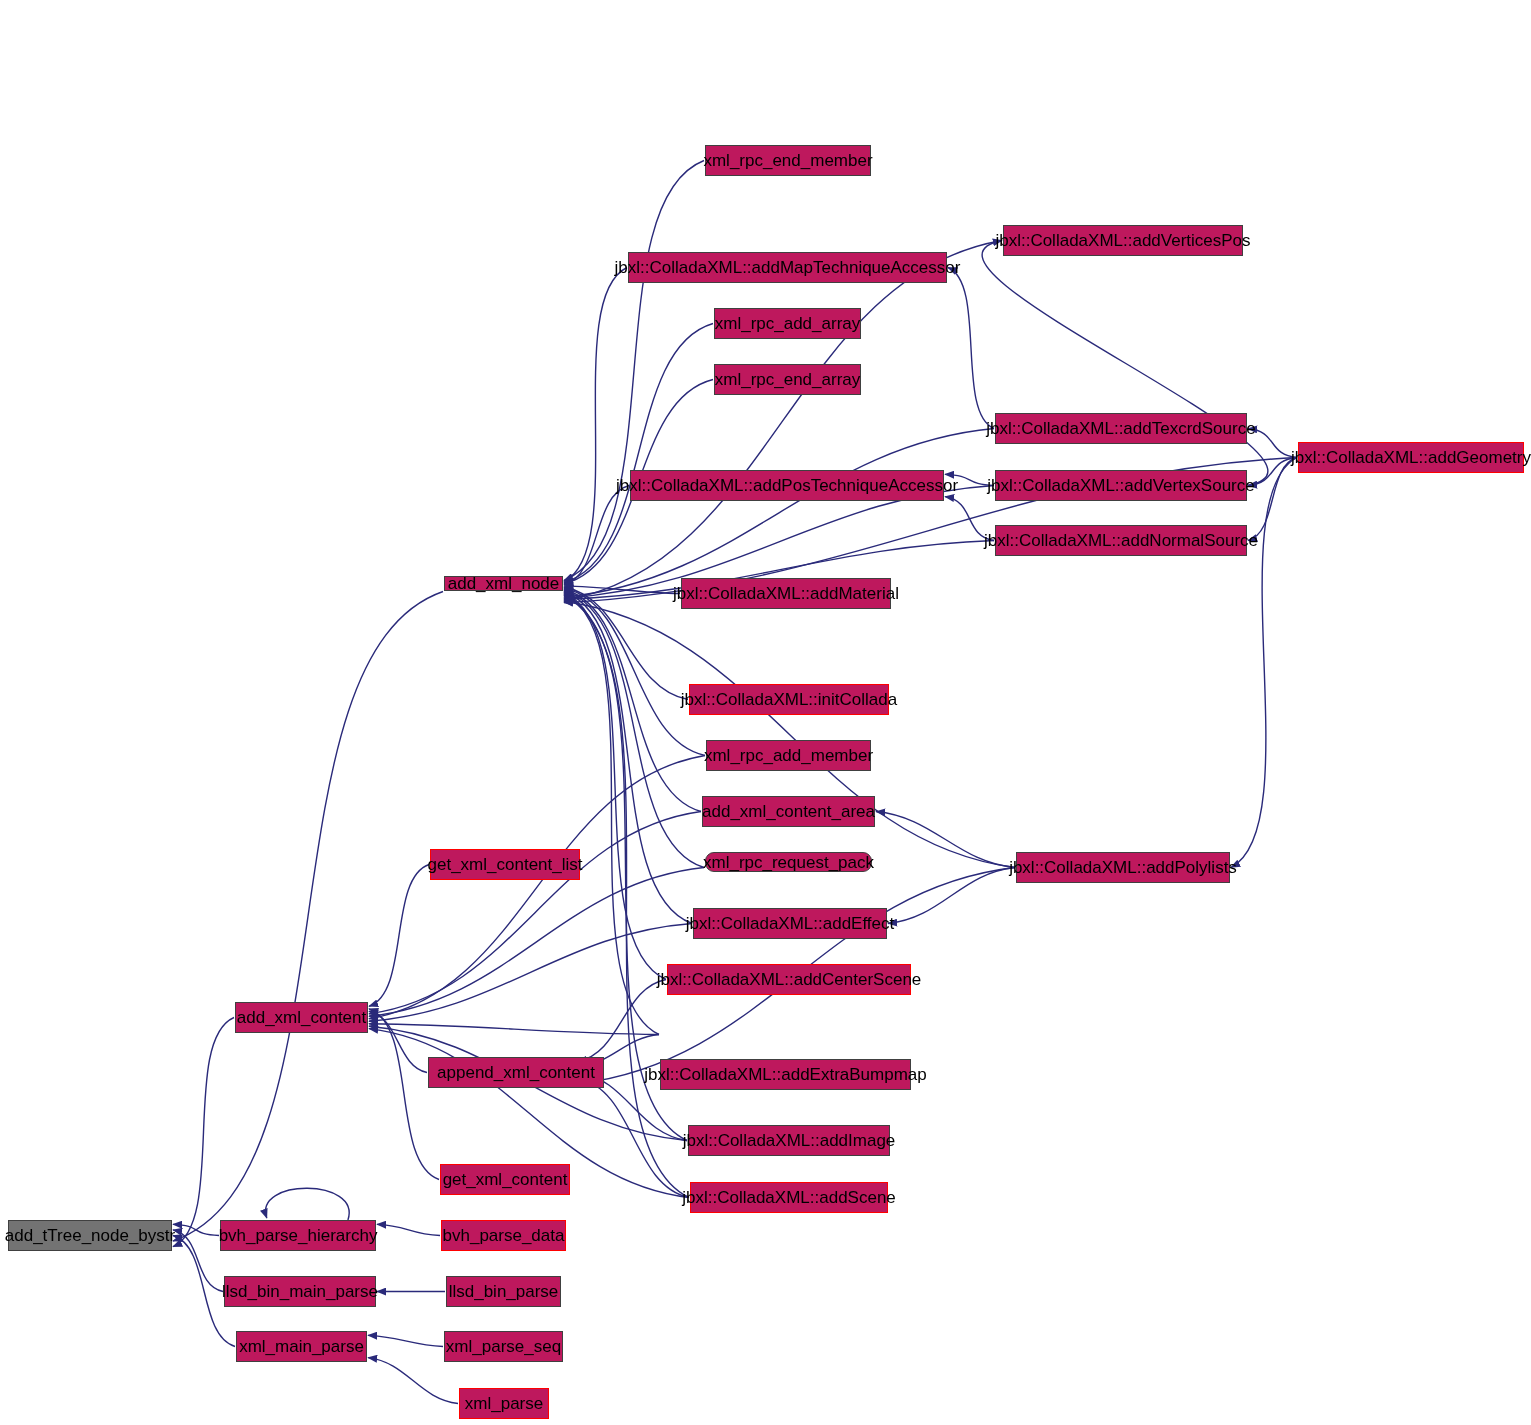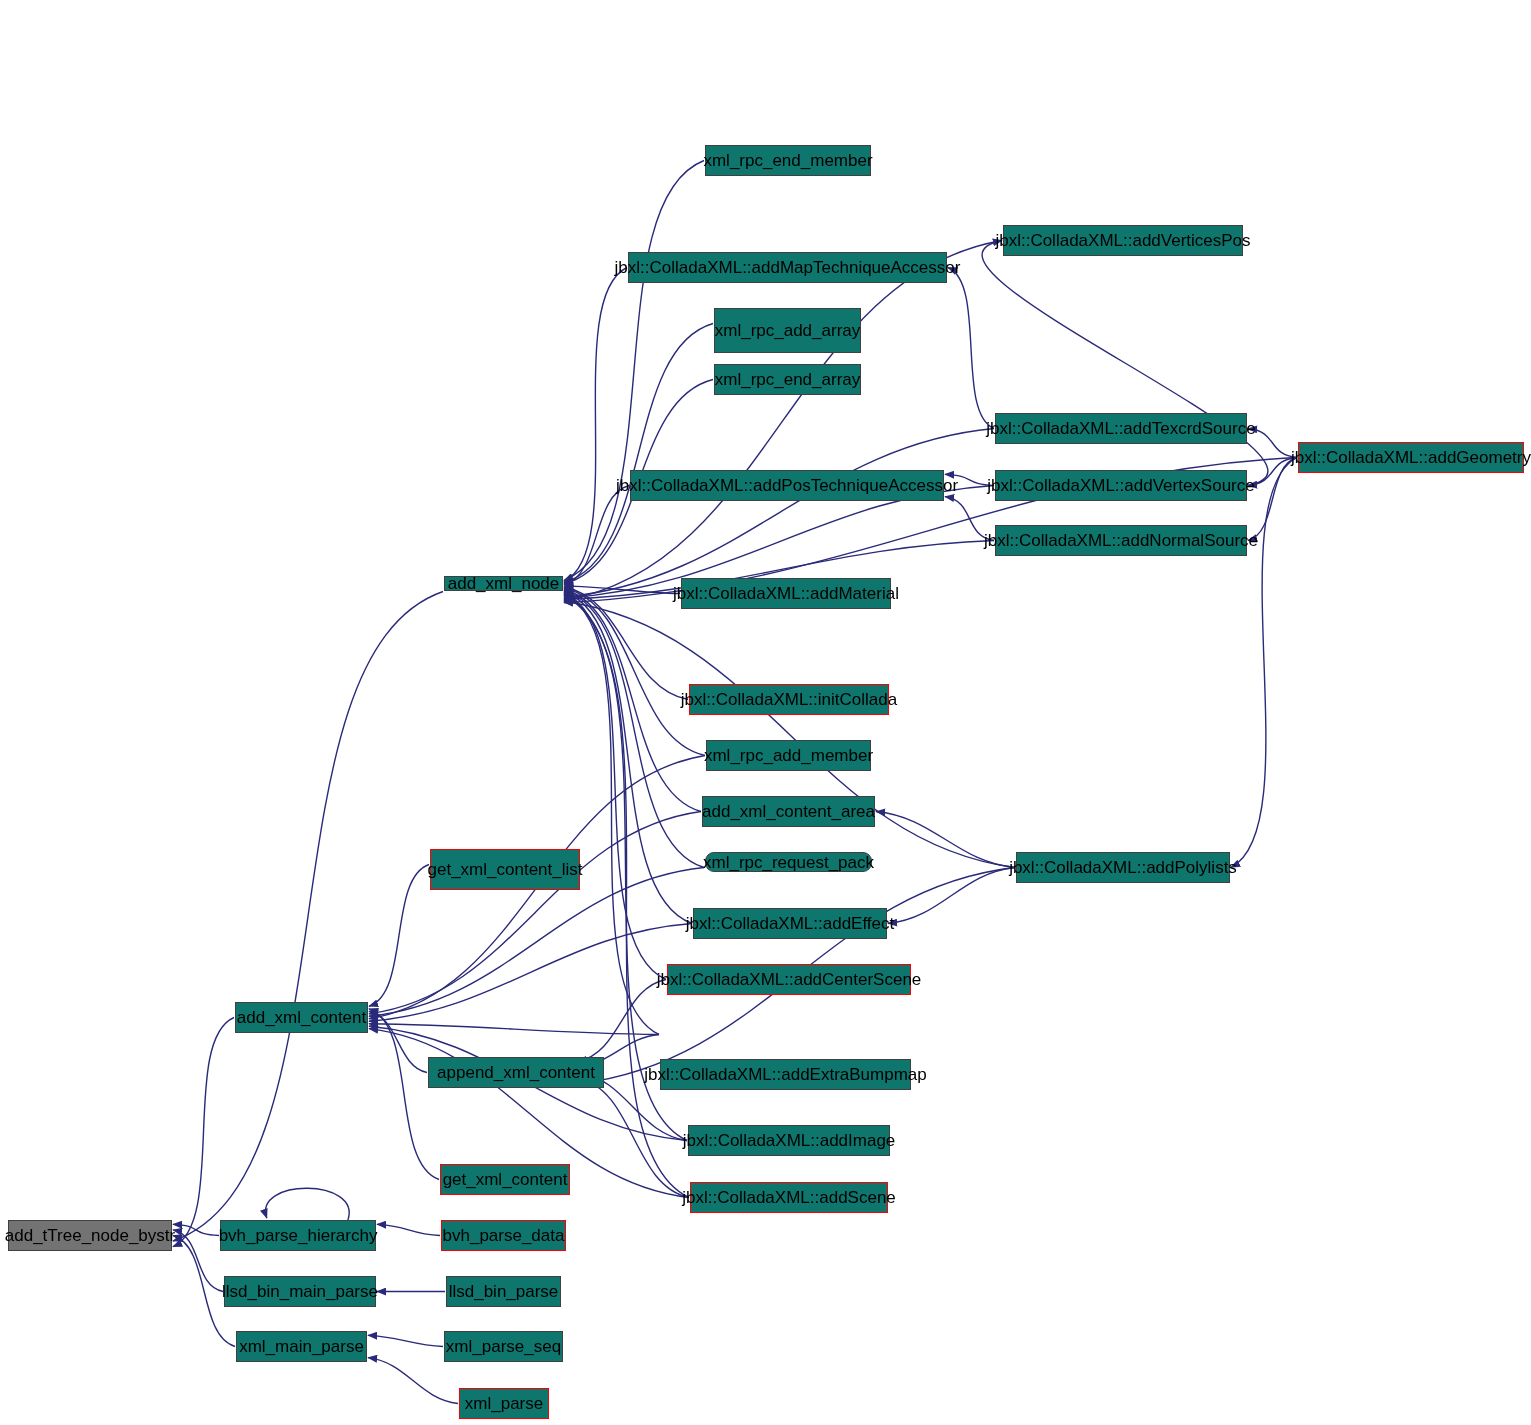--- a/index.html
+++ b/index.html
@@ -25,21 +25,21 @@
   }
   .node {
     position: absolute;
     box-sizing: border-box;
     display: flex;
     align-items: center;
     justify-content: center;
     font-size: 17px;
     line-height: 1;
     color: #000000;
-    background: #0f766e;
+    background: #be185d;
     border: 1px solid #404040;
     white-space: nowrap;
     letter-spacing: 0px;
   }
   .node.red {
     border: 1px solid #ff0000;
   }
   .node.root {
     background: #737373;
     border: 1px solid #404040;
@@ -144,33 +144,33 @@
       </div>
       <div class="node" style="left: 444px; top: 576px; width: 119px; height: 15px;">
         <span class="lbl">add_xml_node</span>
       </div>
       <div class="node" style="left: 235px; top: 1002px; width: 133px; height: 31px;">
         <span class="lbl">add_xml_content</span>
       </div>
       <div class="node" style="left: 428px; top: 1057px; width: 176px; height: 31px;">
         <span class="lbl">append_xml_content</span>
       </div>
-      <div class="node red" style="left: 430px; top: 849px; width: 150px; height: 41px;">
+      <div class="node red" style="left: 430px; top: 849px; width: 150px; height: 31px;">
         <span class="lbl">get_xml_content_list</span>
       </div>
       <div class="node red" style="left: 440px; top: 1164px; width: 130px; height: 31px;">
         <span class="lbl">get_xml_content</span>
       </div>
       <div class="node" style="left: 705px; top: 145px; width: 166px; height: 31px;">
         <span class="lbl">xml_rpc_end_member</span>
       </div>
       <div class="node" style="left: 628px; top: 252px; width: 319px; height: 31px;">
         <span class="lbl">jbxl::ColladaXML::addMapTechniqueAccessor</span>
       </div>
-      <div class="node" style="left: 714px; top: 308px; width: 147px; height: 45px;">
+      <div class="node" style="left: 714px; top: 308px; width: 147px; height: 31px;">
         <span class="lbl">xml_rpc_add_array</span>
       </div>
       <div class="node" style="left: 714px; top: 364px; width: 147px; height: 31px;">
         <span class="lbl">xml_rpc_end_array</span>
       </div>
       <div class="node" style="left: 630px; top: 470px; width: 314px; height: 31px;">
         <span class="lbl">jbxl::ColladaXML::addPosTechniqueAccessor</span>
       </div>
       <div class="node" style="left: 681px; top: 578px; width: 210px; height: 31px;">
         <span class="lbl">jbxl::ColladaXML::addMaterial</span>

